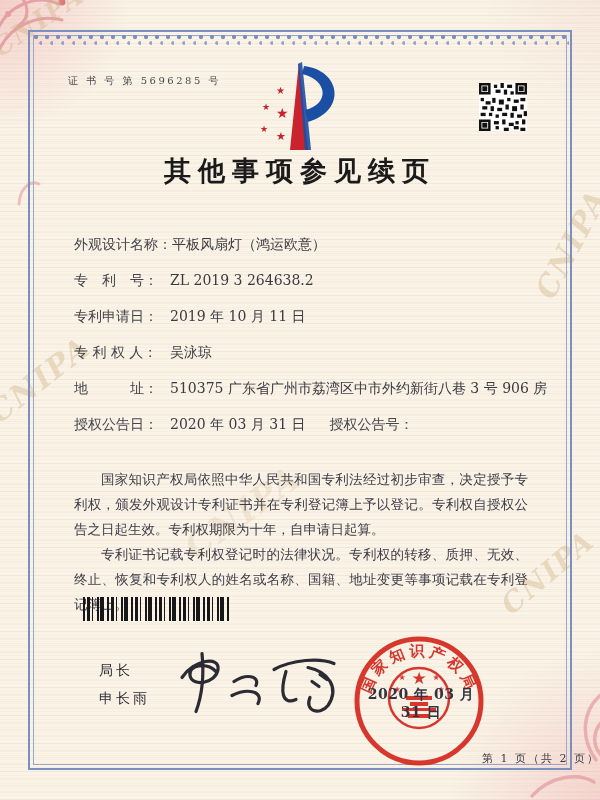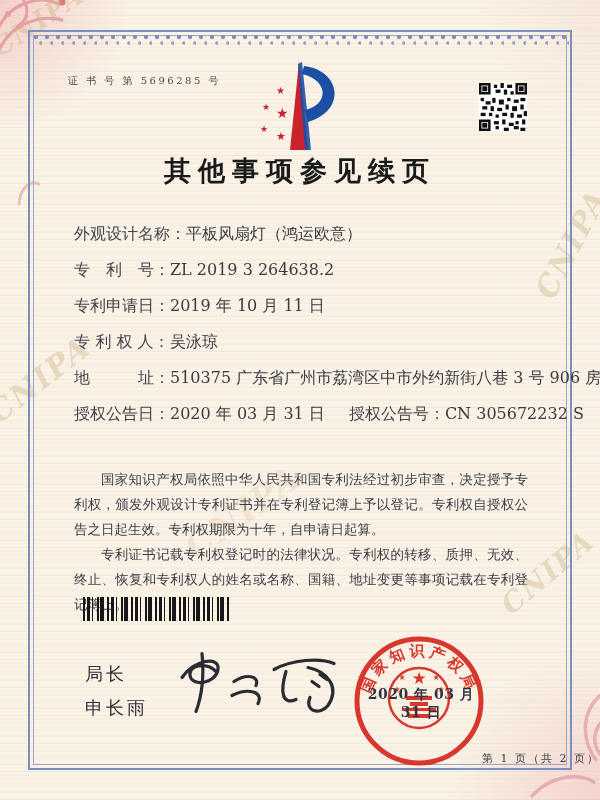--- a/index.html
+++ b/index.html
@@ -26,36 +26,36 @@
       radial-gradient(circle at 10px 10px, rgba(116,139,190,.75) 1.4px, rgba(116,139,190,0) 2.2px);
     background-size:11px 14px;}
   .wm{position:absolute;z-index:2;font-style:italic;font-weight:bold;
     color:rgba(207,177,132,.40);letter-spacing:2px;pointer-events:none;}
   .content{position:absolute;inset:0;z-index:4;}
   .cert-no{position:absolute;left:68px;top:74px;font-size:10px;letter-spacing:2.5px;color:#4a4a50;}
   .logo{position:absolute;left:252px;top:60px;width:96px;height:92px;}
   .qr{position:absolute;left:479px;top:83px;width:48px;height:48px;}
   .title{position:absolute;left:0;right:0;top:153px;text-align:center;
     font-size:27px;font-weight:bold;letter-spacing:7px;color:#1a1a1a;}
-  .fields{position:absolute;left:74px;top:224px;width:466px;font-size:16px;text-align:center;}
+  .fields{position:absolute;left:74px;top:236px;width:466px;font-size:14px;}
   .row{display:flex;align-items:baseline;height:36px;}
   .lab{flex:0 0 96px;white-space:nowrap;color:#44444b;}
   .val{white-space:nowrap;color:#3b3b41;}
   .pair2{margin-left:24px;display:flex;}
   .paras{position:absolute;left:74px;top:468px;width:454px;font-size:13.5px;
     line-height:25px;color:#3d3d47;text-align:justify;font-family:Liberation Mono, monospace;}
   .paras p{margin:0;text-indent:2em;}
   .barcode{position:absolute;left:83px;top:597px;width:148px;height:24px;
     background:repeating-linear-gradient(90deg,
       #17171a 0 2px, transparent 2px 4px,
       #17171a 4px 7px, transparent 7px 9px,
       #17171a 9px 10px, transparent 10px 14px,
       #17171a 14px 16px, transparent 16px 17px,
       #17171a 17px 21px, transparent 21px 24px);}
-  .signer{position:absolute;left:85px;top:662px;font-size:18px;color:#2f2f36;}
+  .signer{position:absolute;left:99px;top:662px;font-size:14px;color:#2f2f36;}
   .signer div{margin-bottom:10px;letter-spacing:3px;}
   .sig{position:absolute;left:168px;top:646px;width:180px;height:78px;}
   .seal{position:absolute;left:350px;top:632px;width:138px;height:138px;}
   .seal-date{position:absolute;left:356px;top:686px;width:130px;text-align:center;
     font-size:14px;font-weight:bold;color:#33333d;z-index:6;letter-spacing:.5px;}
   .pagenum{position:absolute;left:0;right:0;top:751px;text-align:right;
     font-size:11px;letter-spacing:2px;color:#3a3a40;}
   .note{position:absolute;left:0;right:0;top:779px;text-align:center;
     font-size:12.5px;letter-spacing:2px;color:#2e2e34;z-index:5;}
   .flourish{position:absolute;z-index:2;pointer-events:none;}
@@ -181,21 +181,20 @@
       </div>
       <div class="row">
         <span class="lab">地　　　址：</span>
         <span class="val">510375 广东省广州市荔湾区中市外约新街八巷 3 号 906 房</span>
       </div>
       <div class="row">
         <span class="lab">授权公告日：</span>
         <span class="val">2020 年 03 月 31 日</span>
         <span class="pair2">
           <span class="lab">授权公告号：</span>
-          <span class="val">CN 305672232 S</span>
         </span>
       </div>
     </div>
 
     <div class="paras">
       <p>国家知识产权局依照中华人民共和国专利法经过初步审查，决定授予专利权，颁发外观设计专利证书并在专利登记簿上予以登记。专利权自授权公告之日起生效。专利权期限为十年，自申请日起算。</p>
       <p>专利证书记载专利权登记时的法律状况。专利权的转移、质押、无效、终止、恢复和专利权人的姓名或名称、国籍、地址变更等事项记载在专利登记簿上。</p>
     </div>
 
     <div class="barcode"></div>

